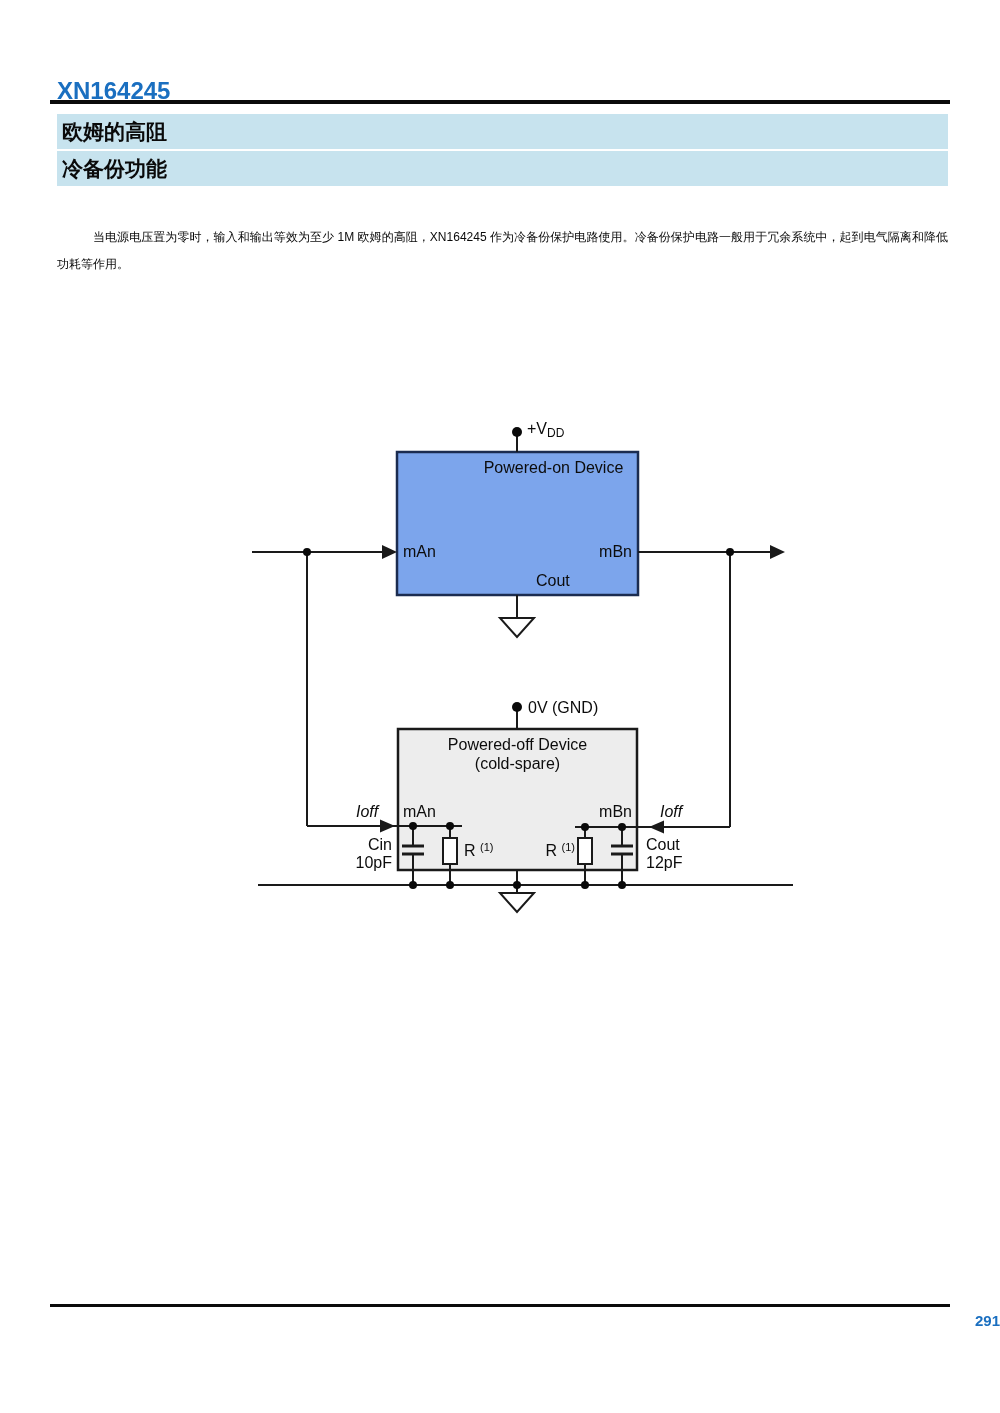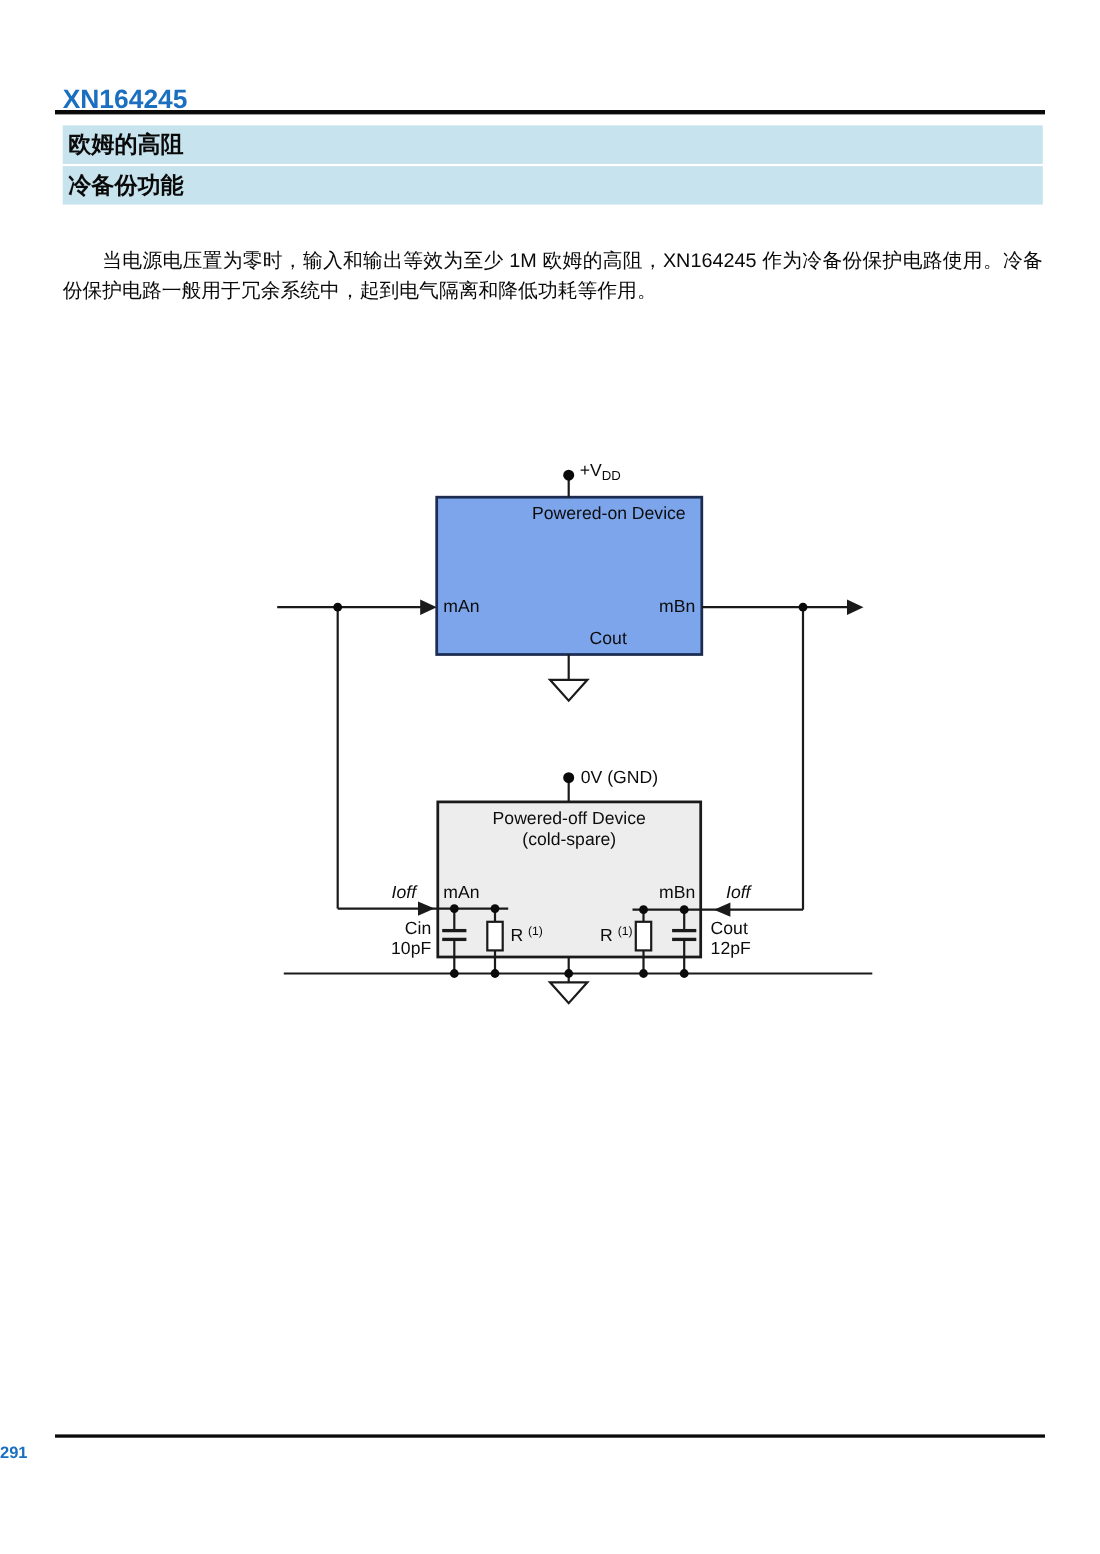--- a/index.html
+++ b/index.html
@@ -5,34 +5,34 @@
   html,body{margin:0;padding:0;background:#fff;}
   body{width:1000px;height:1413px;position:relative;font-family:"Liberation Sans",sans-serif;color:#000;}
   .page{position:absolute;left:0;top:0;width:1000px;height:1413px;background:#fff;overflow:hidden;}
 
   .doc-id{position:absolute;left:57px;top:77px;font-size:24px;font-weight:bold;color:#1A6FC0;}
   .top-rule{position:absolute;left:50px;top:100px;width:900px;height:4px;background:#0a0a0a;}
   .band{position:absolute;left:57px;width:891px;background:#C7E3EE;font-weight:bold;font-size:21px;color:#0a0a0a;padding-left:5px;box-sizing:border-box;}
   .band1{top:114px;height:35px;line-height:35px;}
   .band2{top:151px;height:35px;line-height:35px;}
 
-  .paras{position:absolute;left:57px;top:224px;width:891px;font-size:18px;line-height:27px;color:#0a0a0a;text-align:justify;}
+  .paras{position:absolute;left:57px;top:224px;width:891px;font-size:12px;line-height:27px;color:#0a0a0a;text-align:justify;}
   .paras p{margin:0 0 15px 0;text-indent:36px;}
 
   svg.diagram{position:absolute;left:0;top:0;}
 
   .lbl{position:absolute;font-size:16px;line-height:1.1;color:#0c0c0c;white-space:nowrap;}
   .lbl.center{text-align:center;}
   .lbl.right{text-align:right;}
   .lbl.italic{font-style:italic;}
   .subsc{font-size:12px;vertical-align:-3px;}
   .supsc{font-size:11px;vertical-align:5px;}
 
   .footer-rule{position:absolute;left:50px;top:1304px;width:900px;height:3px;background:#0a0a0a;}
-  .page-num{position:absolute;left:0;top:1312px;width:1000px;text-align:left;font-size:15px;font-weight:bold;color:#1A6FC0;}
+  .page-num{position:absolute;left:0;top:1312px;width:1000px;text-align:right;font-size:15px;font-weight:bold;color:#1A6FC0;}
 </style>
 </head>
 <body>
 
 <div class="page">
 
   <div class="doc-id">XN164245</div>
   <div class="top-rule"></div>
 
   <div class="band band1">欧姆的高阻</div>

